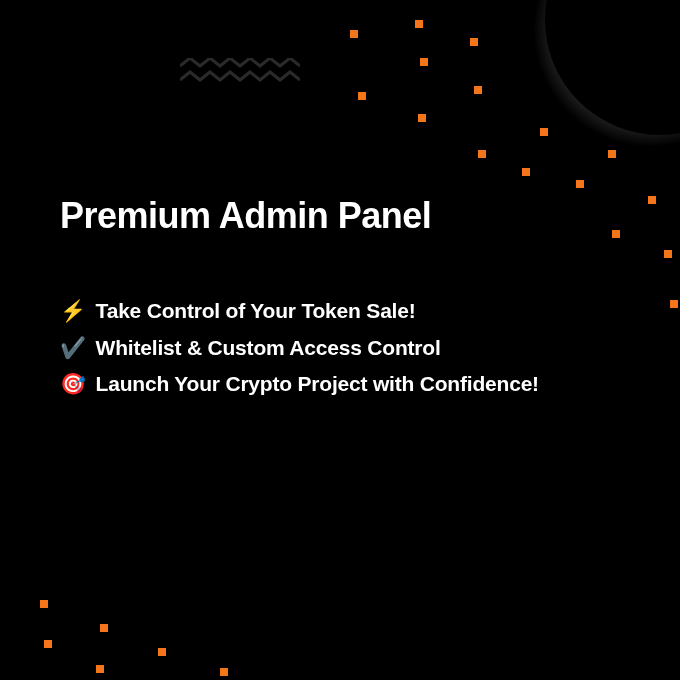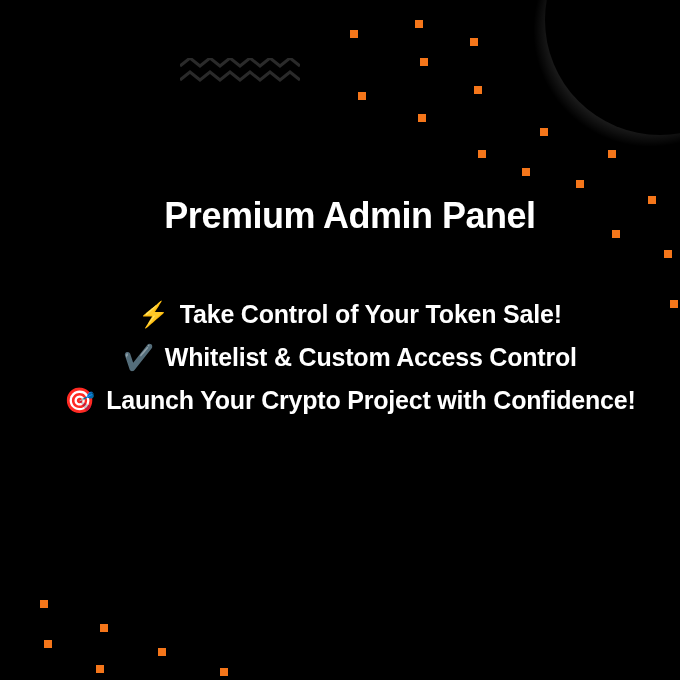--- a/index.html
+++ b/index.html
@@ -40,33 +40,32 @@
     position: absolute;
     top: 58px;
     left: 180px;
   }
   .zigzag svg { display: block; }
   .content {
     position: absolute;
     top: 195px;
     left: 60px;
     right: 40px;
-    text-align: center;
   }
   .title {
     font-size: 36px;
     font-weight: 800;
     letter-spacing: -0.5px;
     margin-bottom: 58px;
   }
   .features {
     list-style: none;
   }
   .features li {
-    font-size: 25px;
+    font-size: 21px;
     font-weight: 700;
     line-height: 1.55;
     margin-bottom: 4px;
     letter-spacing: -0.2px;
   }
   .features .icon {
     display: inline-block;
     margin-right: 4px;
   }
 </style>

